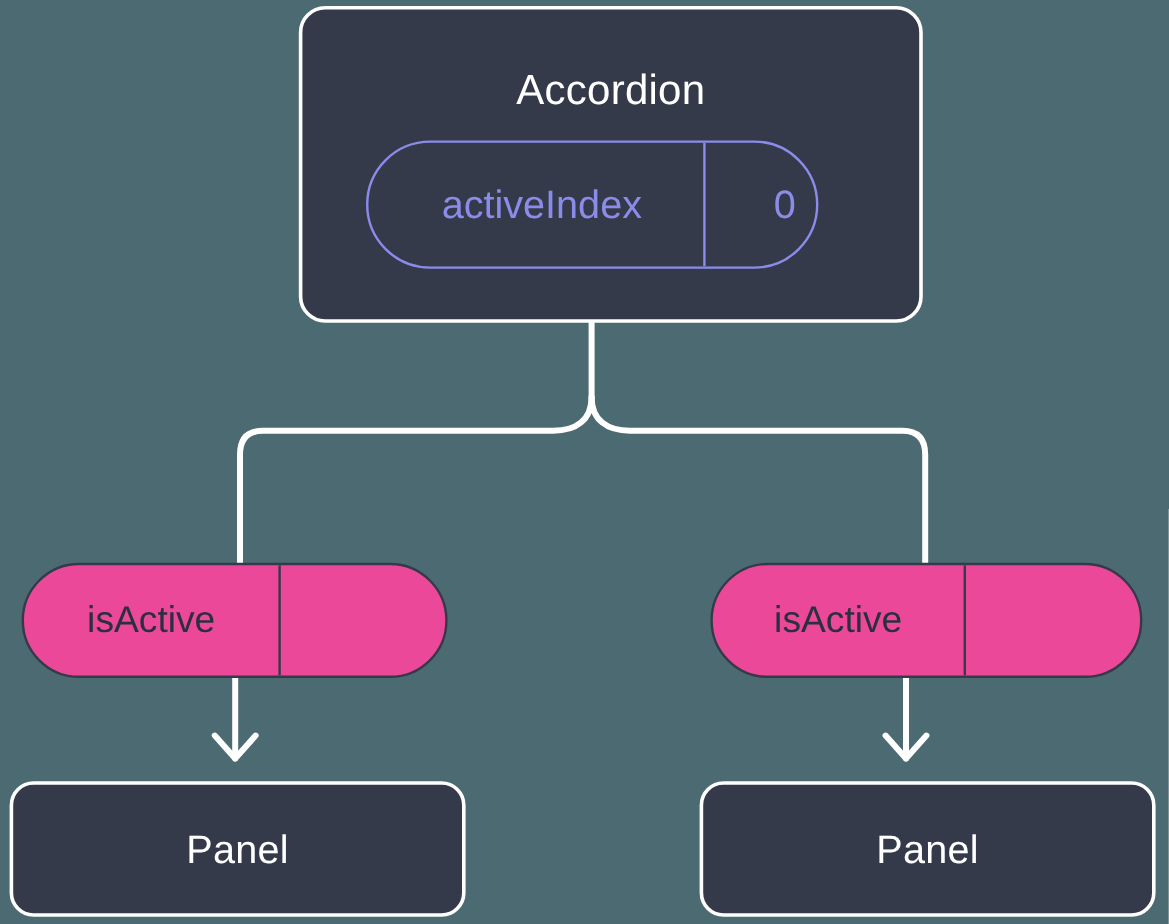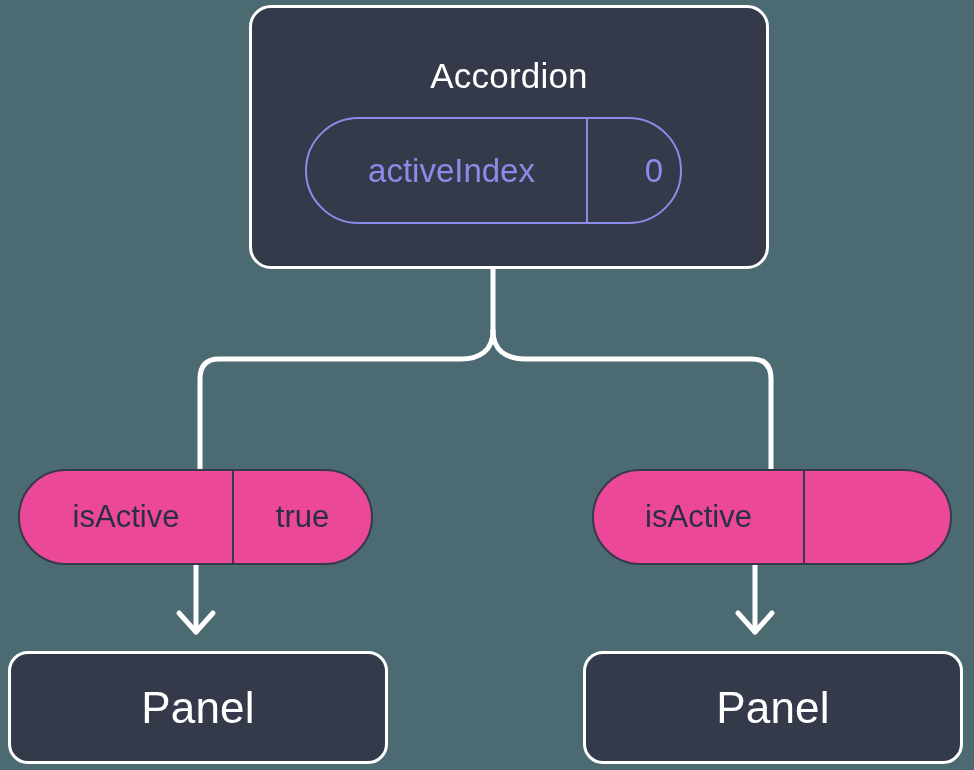--- a/index.html
+++ b/index.html
@@ -155,21 +155,21 @@
     width: 380px;
   }
 
   #panel-right {
     left: 583px;
     top: 651px;
     width: 380px;
   }
 
   .panel-node .comp-title {
-    font-size: 44px;
+    font-size: 33px;
   }
 </style>
 </head>
 <body>
 
 <div id="stage">
 
   <svg id="connectors" viewBox="0 0 974 770" width="974" height="770" fill="none" stroke="#ffffff" stroke-width="5" stroke-linecap="round">
 
     <path d="M 493 269 L 493 331"></path>
@@ -193,21 +193,20 @@
     <span class="comp-title">Accordion</span>
   </div>
 
   <div class="pill" id="state-pill">
     <span class="pill-key">activeIndex</span>
     <span class="pill-val">0</span>
   </div>
 
   <div class="pill prop-pill" id="prop-pill-left">
     <span class="pill-key">isActive</span>
-    <span class="pill-val">true</span>
   </div>
 
   <div class="comp-box panel-node" id="panel-left">
     <span class="comp-title">Panel</span>
   </div>
 
   <div class="pill prop-pill" id="prop-pill-right">
     <span class="pill-key">isActive</span>
   </div>
 

